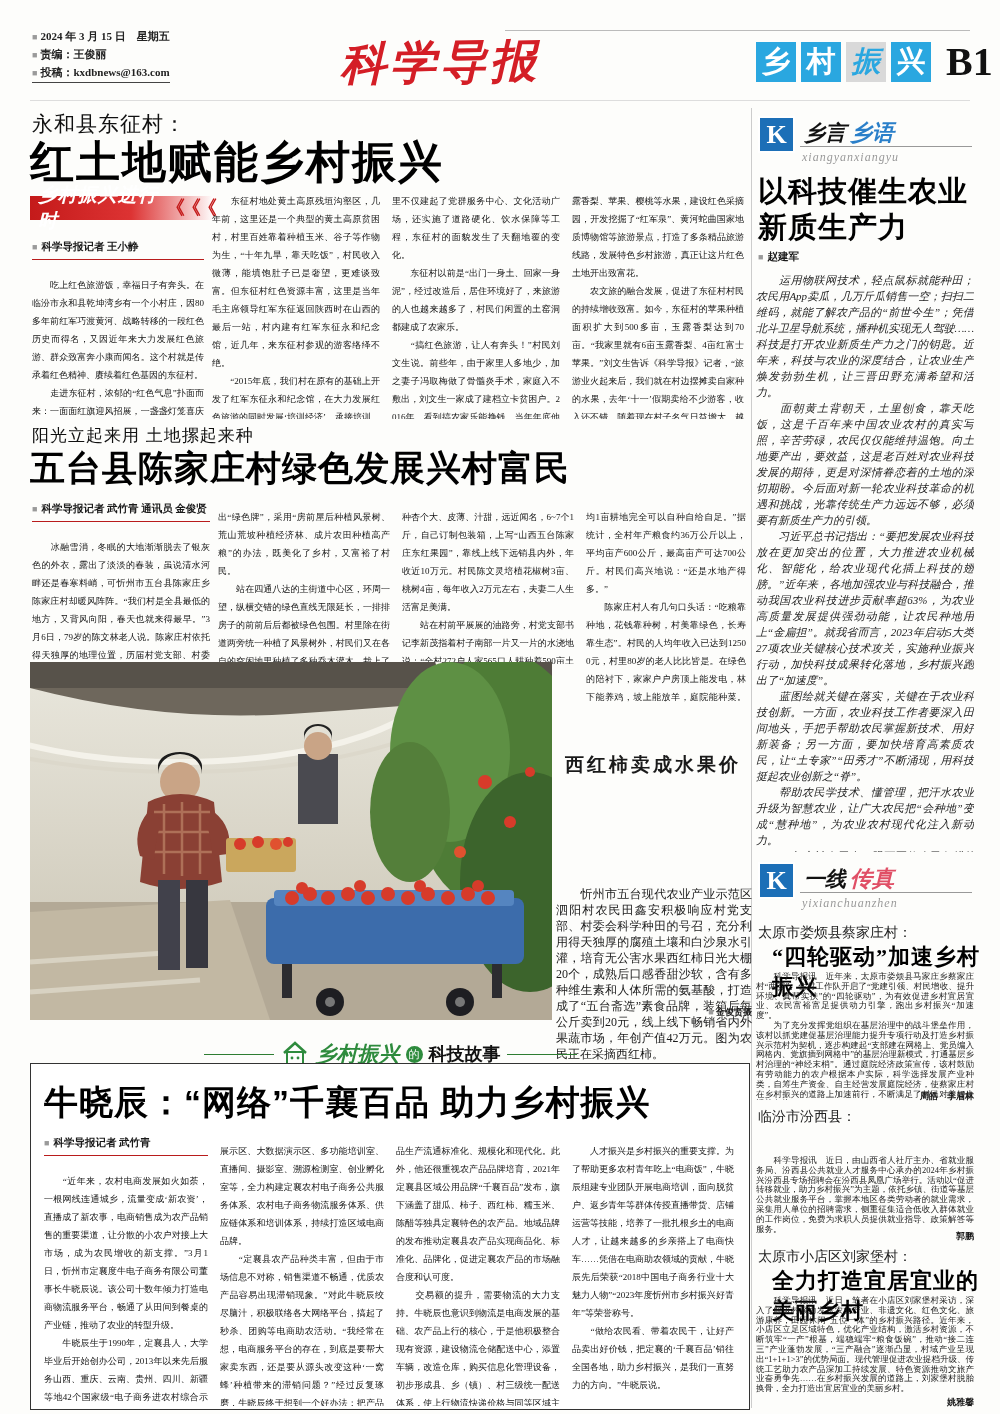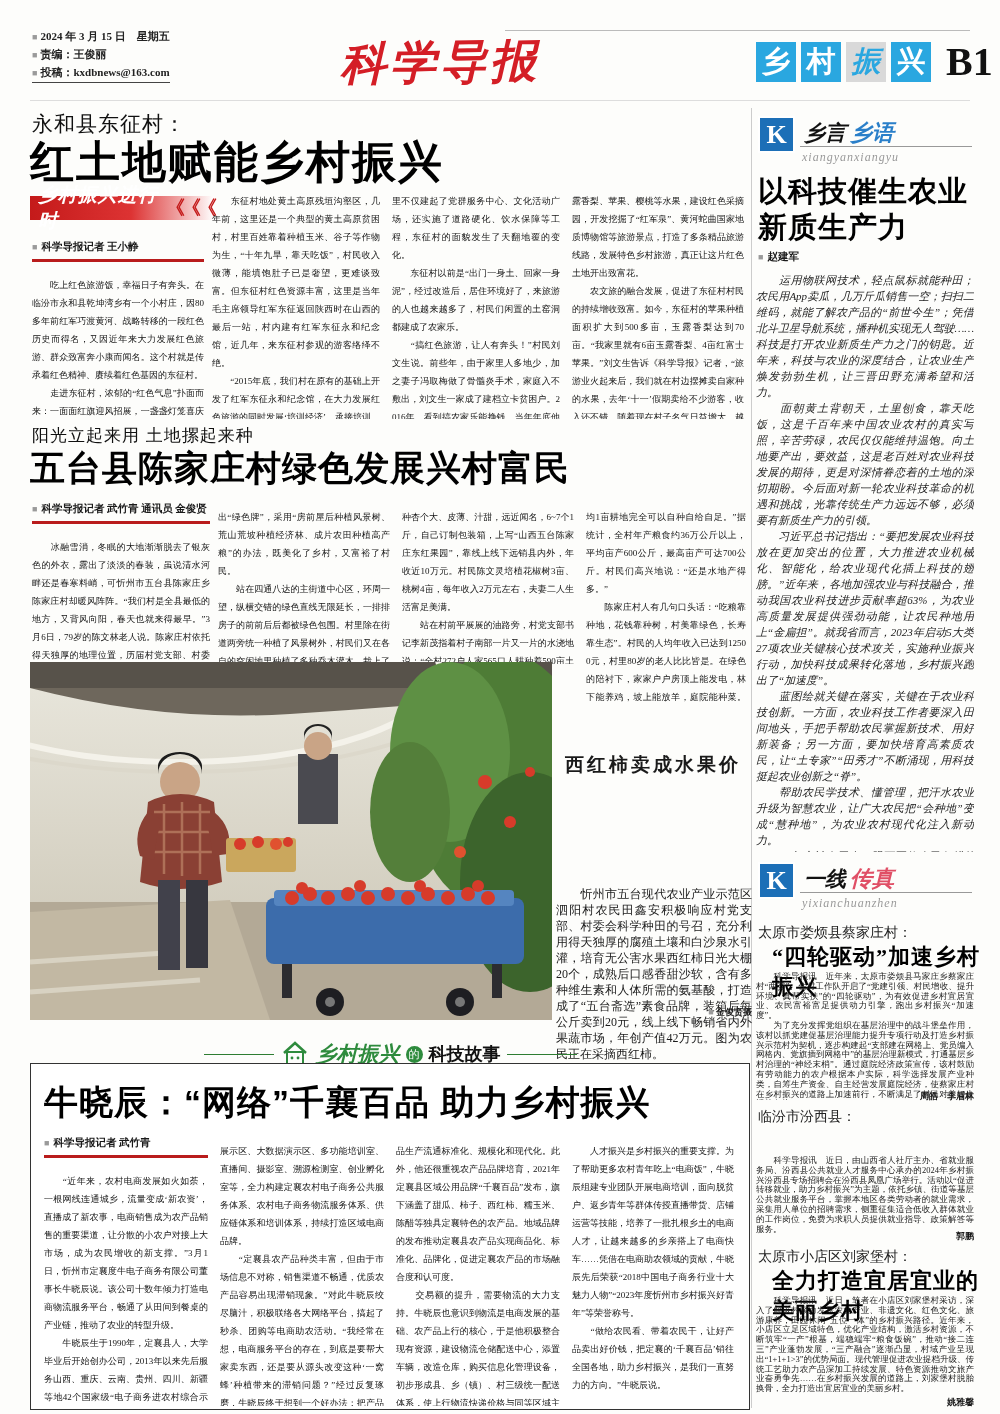--- a/index.html
+++ b/index.html
@@ -21,21 +21,21 @@
   
   .kicker1{font-size:21px;color:#111;font-family:"Liberation Sans",sans-serif;letter-spacing:1px;}
   .headline1{font-size:44px;font-weight:bold;color:#000;font-family:"Liberation Sans",sans-serif;letter-spacing:2px;}
   .kicker2{font-size:17px;color:#111;font-family:"Liberation Sans",sans-serif;letter-spacing:1px;}
   .headline2{font-size:35px;font-weight:bold;color:#000;font-family:"Liberation Sans",sans-serif;letter-spacing:1px;}
   .banner{background:linear-gradient(90deg,#c41a1a 0%,#d33 55%,#f0a8a8 82%,#fff 100%);
           color:#fff;font-weight:bold;font-style:italic;font-size:19px;display:flex;align-items:center;
           padding-left:8px;font-family:"Liberation Sans",sans-serif;letter-spacing:1px;}
   .banner .marks{color:#c41a1a;font-style:normal;margin-left:4px;letter-spacing:-3px;}
   
-  .byline{font-size:10.5px;font-weight:bold;border-bottom:3px solid #b91c1c;padding-bottom:5px;white-space:nowrap;}
+  .byline{font-size:10.5px;font-weight:bold;border-bottom:1px solid #b91c1c;padding-bottom:5px;white-space:nowrap;}
   .byline .bullet{color:#9a9a9a;font-size:9px;margin-right:4px;}
   .coltext{font-size:9px;line-height:18px;text-align:justify;white-space:pre-line;
            overflow:hidden;word-break:break-all;color:#141414;margin-top:6px;}
   
   .klogo{width:37px;height:37px;background:#1c6fb7;color:#fff;display:flex;align-items:center;justify-content:center;
          font-size:26px;font-weight:bold;font-family:"Liberation Serif",serif;box-shadow:inset 0 0 0 2px #fff,inset 0 0 0 4px #1c6fb7;}
   .colhead-black{font-size:21px;font-weight:bold;font-style:italic;color:#111;font-family:"Liberation Sans",sans-serif;}
   .colhead-color{font-size:22px;font-weight:bold;font-style:italic;font-family:"DejaVu Serif",serif;}
   .pinyin{font-size:12px;font-style:italic;color:#999;font-family:"Liberation Serif",serif;letter-spacing:1px;}
   .rc-headline{font-size:29px;font-weight:bold;color:#000;font-family:"Liberation Sans",sans-serif;letter-spacing:1px;}

